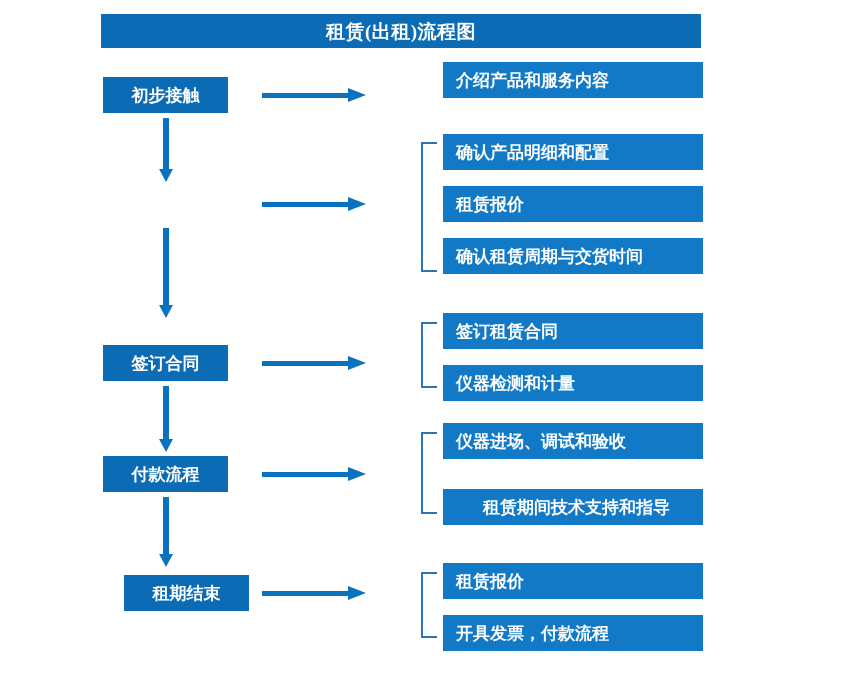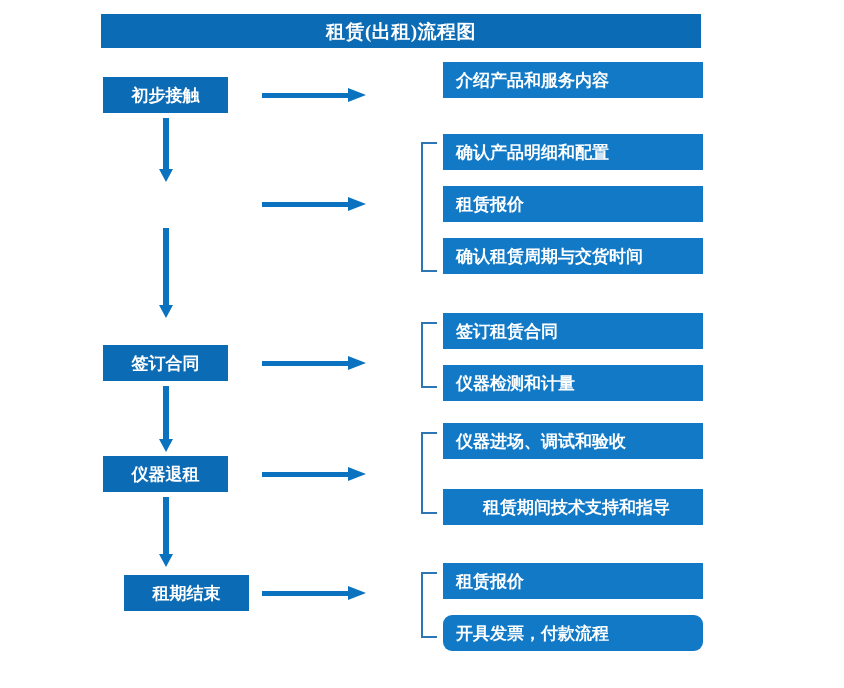--- a/index.html
+++ b/index.html
@@ -183,21 +183,21 @@
   <div class="bracket" style="top:322px; height:66px;"></div>
 
   <div class="detail-box" style="top:313px;">签订租赁合同</div>
   <div class="detail-box" style="top:365px;">仪器检测和计量</div>
 
   <div class="v-arrow" style="top:386px; height:66px;">
     <span class="shaft" style="height:53px;"></span>
     <span class="head" style="top:53px;"></span>
   </div>
 
-  <div class="stage-box" style="top:456px;">仪器退租</div>
+  <div class="stage-box" style="top:456px;">付款流程</div>
 
   <div class="h-arrow" style="top:467px;">
     <span class="shaft"></span>
     <span class="head"></span>
   </div>
 
   <div class="bracket" style="top:432px; height:82px;"></div>
 
   <div class="detail-box" style="top:423px;">仪器进场、调试和验收</div>
   <div class="detail-box" style="top:489px;padding-left:40px;">租赁期间技术支持和指导</div>
@@ -210,15 +210,15 @@
   <div class="stage-box" style="top:575px;margin-left:21px;">租期结束</div>
 
   <div class="h-arrow" style="top:586px;">
     <span class="shaft"></span>
     <span class="head"></span>
   </div>
 
   <div class="bracket" style="top:572px; height:66px;"></div>
 
   <div class="detail-box" style="top:563px;">租赁报价</div>
-  <div class="detail-box" style="top:615px;border-radius:9px;">开具发票，付款流程</div>
+  <div class="detail-box" style="top:615px;">开具发票，付款流程</div>
 
 </div>
 
 </body></html>

